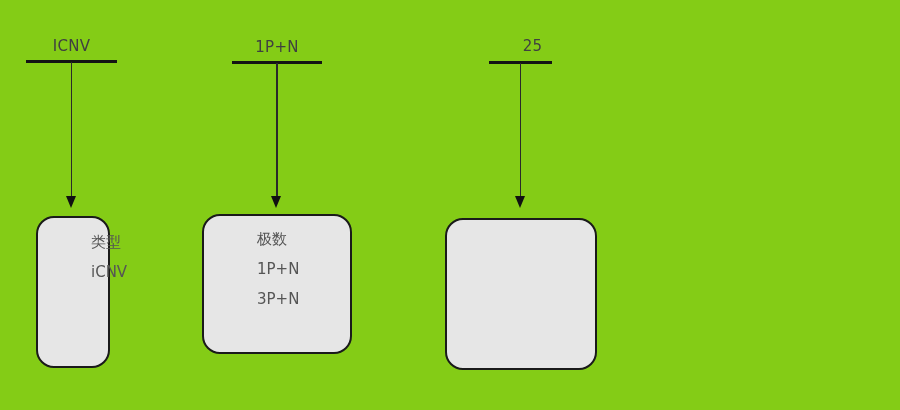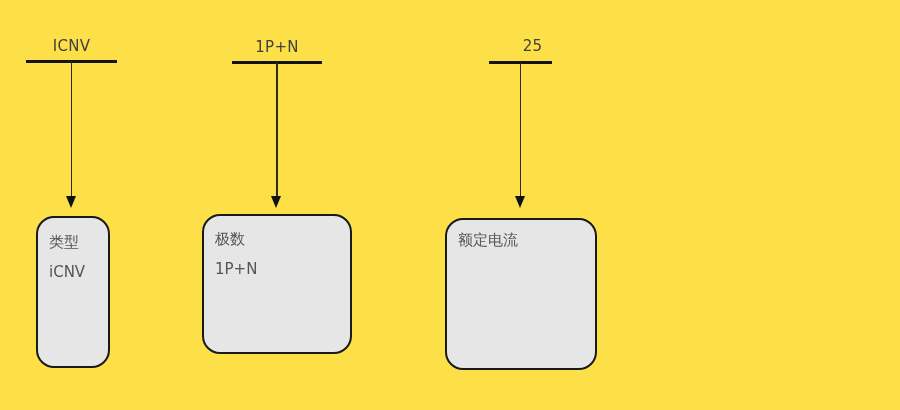--- a/index.html
+++ b/index.html
@@ -4,21 +4,21 @@
 <style>
   html, body {
     margin: 0;
     padding: 0;
     background: #ffffff;
   }
   .canvas {
     position: relative;
     width: 900px;
     height: 410px;
-    background: #fde047;
+    background: #84cc16;
     overflow: hidden;
     font-family: "DejaVu Sans", "Liberation Sans", sans-serif;
     text-decoration: underline;
   }
   .top-label {
     position: absolute;
     height: 18px;
     line-height: 18px;
     text-align: center;
     font-size: 15px;
@@ -50,20 +50,21 @@
     border: 2px solid #1a1a1a;
     border-radius: 18px;
     padding-left: 11px;
     padding-right: 4px;
     color: #555555;
     font-size: 15px;
     line-height: 30px;
   }
   .box-line {
     white-space: nowrap;
+    margin-left: 42px;
   }
 </style>
 </head>
 <body>
 
 <div class="canvas">
 
   <div class="top-label" style="left:26px; top:37px; width:91px;">ICNV</div>
   <div class="hline" style="left:26px; top:60px; width:91px;"></div>
   <div class="vline" style="left:70.8px; top:62px; height:134px;"></div>
@@ -73,23 +74,23 @@
     <div class="box-line">iCNV</div>
   </div>
 
   <div class="top-label" style="left:232px; top:38px; width:90px;">1P+N</div>
   <div class="hline" style="left:232px; top:61px; width:90px;"></div>
   <div class="vline" style="left:276.3px; top:63px; height:133px;"></div>
   <div class="arrowhead" style="left:271.3px; top:196px;"></div>
   <div class="box" style="left:202px; top:214px; width:150px; height:140px; padding-top:8px;">
     <div class="box-line">极数</div>
     <div class="box-line">1P+N</div>
+    <div class="box-line">3P+N</div>
   </div>
 
   <div class="top-label" style="left:501px; top:37px; width:63px;">25</div>
   <div class="hline" style="left:489px; top:61px; width:63px;"></div>
   <div class="vline" style="left:519.8px; top:63px; height:133px;"></div>
   <div class="arrowhead" style="left:514.8px; top:196px;"></div>
   <div class="box" style="left:445px; top:218px; width:152px; height:152px; padding-top:5px;">
-    <div class="box-line">额定电流</div>
   </div>
 
 </div>
 
 </body></html>

